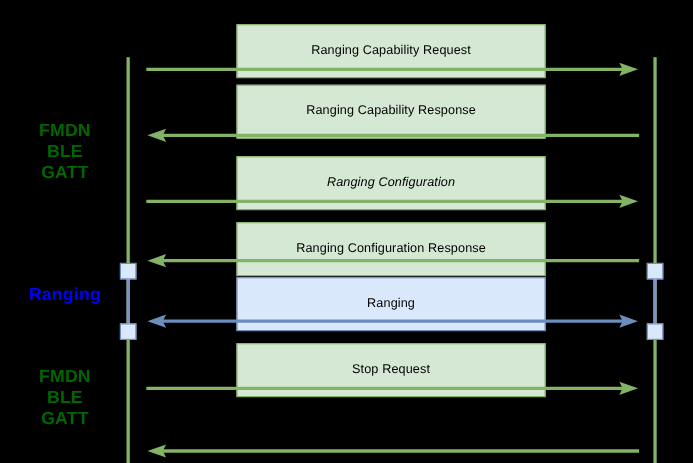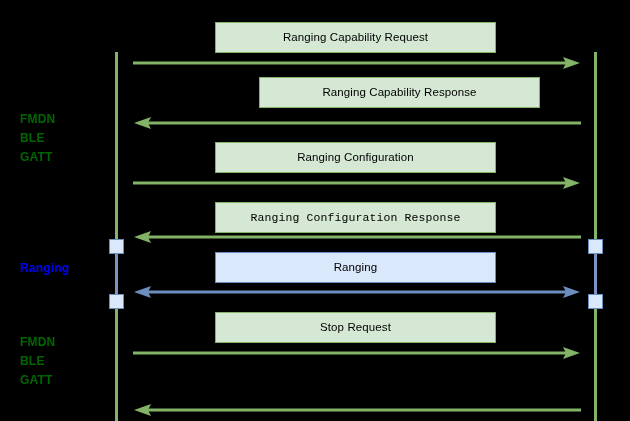--- a/index.html
+++ b/index.html
@@ -41,21 +41,21 @@
     height: 15px;
     background: #dae8fc;
     border: 1.5px solid #6c8ebf;
     box-sizing: border-box;
   }
 
   .msg-box {
     position: absolute;
     left: 215px;
     width: 281px;
-    height: 31px;
+    height: 49px;
     box-sizing: border-box;
     display: flex;
     align-items: center;
     justify-content: center;
     font-size: 11.5px;
     line-height: 1;
     color: #000000;
     letter-spacing: 0.1px;
   }
   .msg-box.green {
@@ -68,22 +68,22 @@
   }
 
   .arrow {
     position: absolute;
     height: 12px;
   }
   .arrow svg { display: block; overflow: visible; }
 
   .side-label {
     position: absolute;
-    text-align: left;
-    font-size: 12px;
+    text-align: center;
+    font-size: 16px;
     font-weight: bold;
     line-height: 19px;
     letter-spacing: 0.2px;
     white-space: pre-line;
   }
   .side-label.green { color: #006600; }
   .side-label.blue  { color: #0000ff; }
 </style>
 </head>
 <body>
@@ -110,37 +110,37 @@
 GATT</div>
 
   <div class="msg-box green" style="top:22px;">Ranging Capability Request</div>
   <div class="arrow" style="left:133px; top:57px; width:448px;">
     <svg width="448" height="12" viewBox="0 0 448 12">
       <line x1="0" y1="6" x2="435" y2="6" stroke="#82b366" stroke-width="3"></line>
       <path d="M447 6 L430 0 L433 6 L430 12 Z" fill="#82b366"></path>
     </svg>
   </div>
 
-  <div class="msg-box green" style="top:77px;margin-left:44px;">Ranging Capability Response</div>
+  <div class="msg-box green" style="top:77px;">Ranging Capability Response</div>
   <div class="arrow" style="left:133px; top:117px; width:448px;">
     <svg width="448" height="12" viewBox="0 0 448 12">
       <line x1="13" y1="6" x2="448" y2="6" stroke="#82b366" stroke-width="3"></line>
       <path d="M1 6 L18 0 L15 6 L18 12 Z" fill="#82b366"></path>
     </svg>
   </div>
 
-  <div class="msg-box green" style="top:142px;">Ranging Configuration</div>
+  <div class="msg-box green" style="top:142px;font-style:italic;">Ranging Configuration</div>
   <div class="arrow" style="left:133px; top:177px; width:448px;">
     <svg width="448" height="12" viewBox="0 0 448 12">
       <line x1="0" y1="6" x2="435" y2="6" stroke="#82b366" stroke-width="3"></line>
       <path d="M447 6 L430 0 L433 6 L430 12 Z" fill="#82b366"></path>
     </svg>
   </div>
 
-  <div class="msg-box green" style="top:202px;font-family:Liberation Mono, monospace;">Ranging Configuration Response</div>
+  <div class="msg-box green" style="top:202px;">Ranging Configuration Response</div>
   <div class="arrow" style="left:133px; top:231px; width:448px;">
     <svg width="448" height="12" viewBox="0 0 448 12">
       <line x1="13" y1="6" x2="448" y2="6" stroke="#82b366" stroke-width="3"></line>
       <path d="M1 6 L18 0 L15 6 L18 12 Z" fill="#82b366"></path>
     </svg>
   </div>
 
   <div class="msg-box blue" style="top:252px;">Ranging</div>
   <div class="arrow" style="left:133px; top:286px; width:448px;">
     <svg width="448" height="12" viewBox="0 0 448 12">

